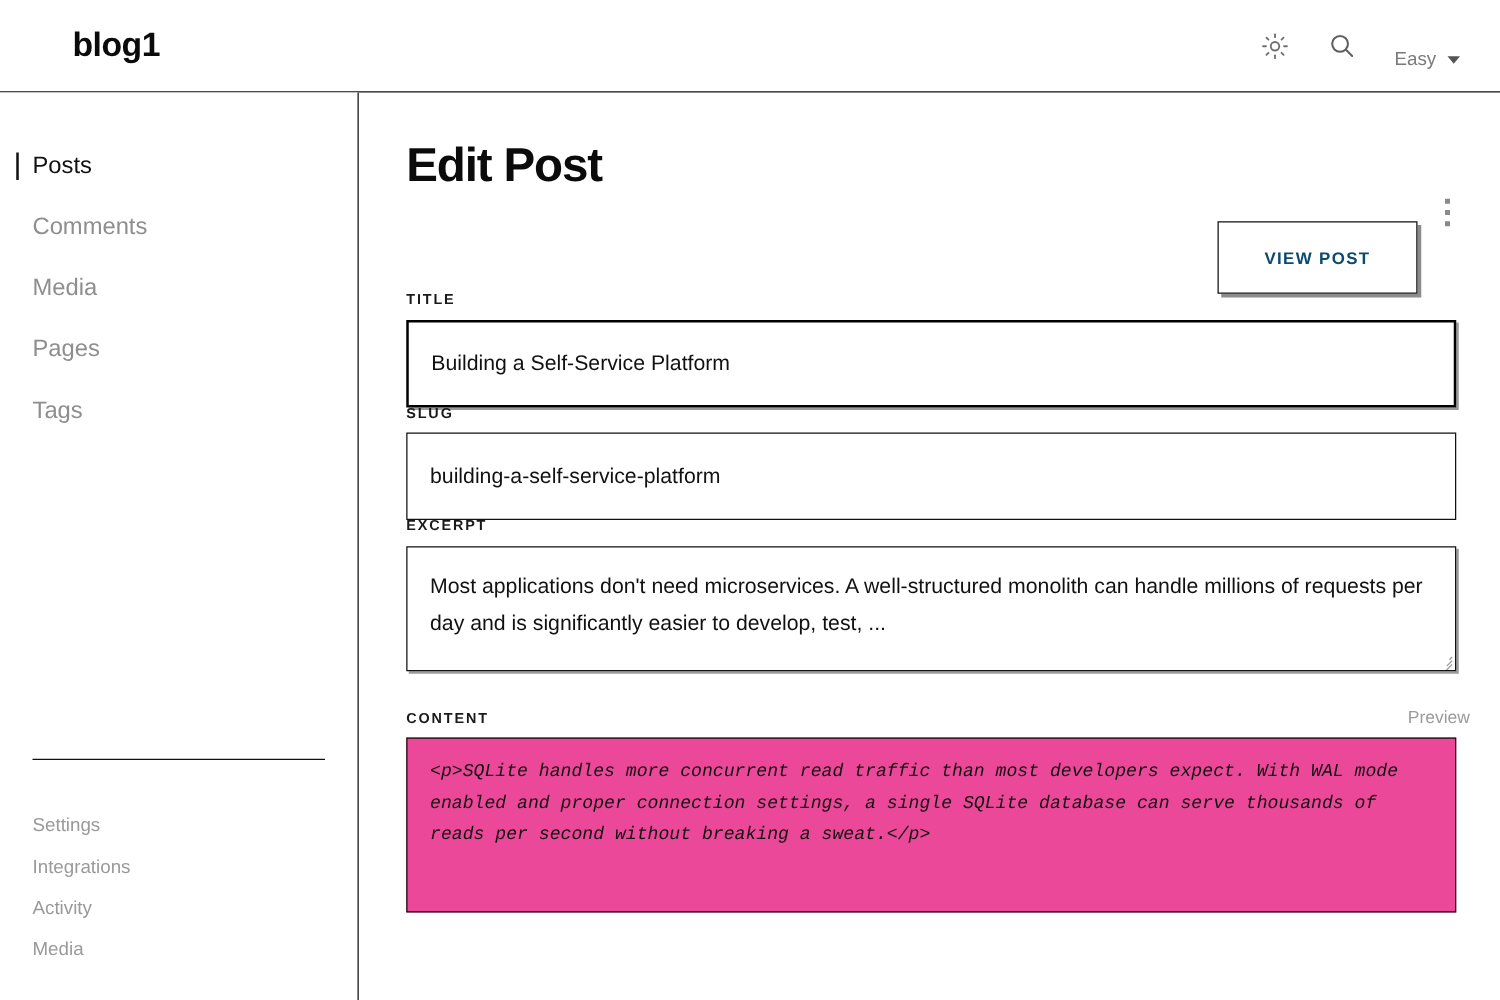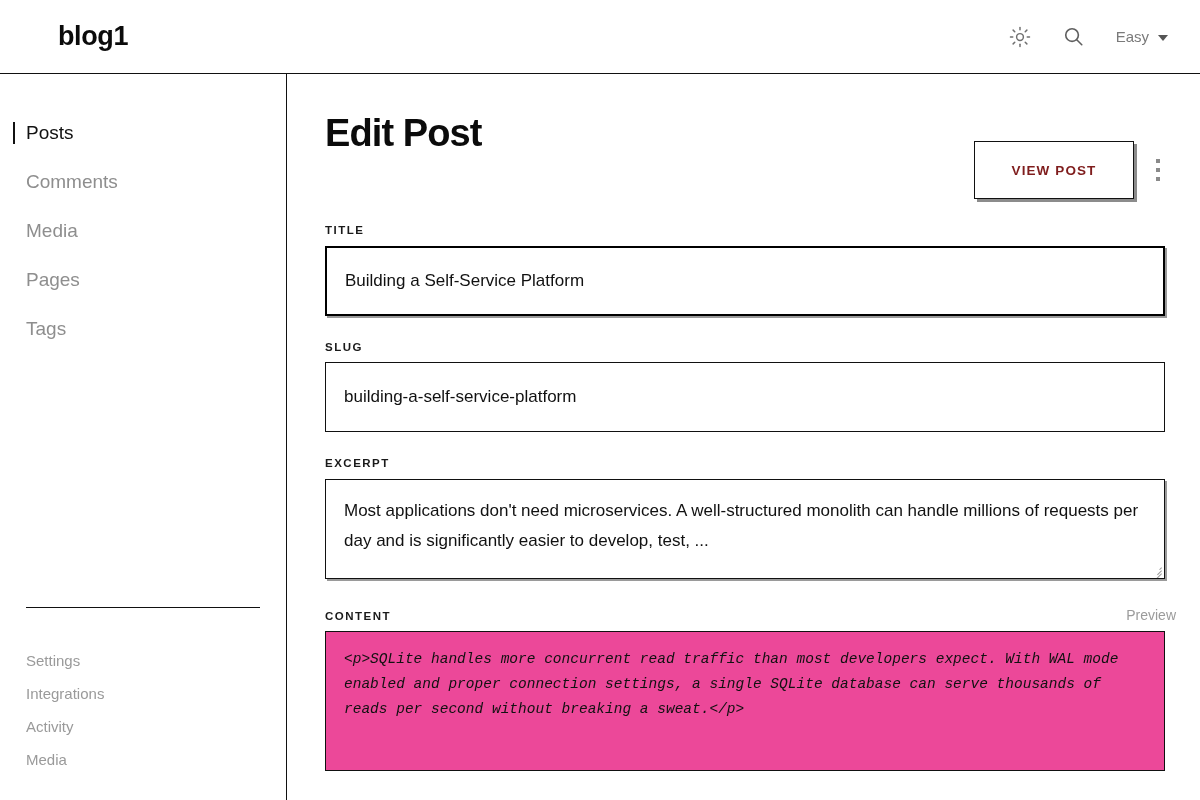--- a/index.html
+++ b/index.html
@@ -37,21 +37,21 @@
     font-size: 27px;
     font-weight: 700;
     color: #0b0b0b;
     letter-spacing: -0.4px;
     line-height: 1;
   }
   .topbar-actions {
     margin-left: auto;
     margin-right: 22px;
     display: flex;
-    align-items: center;
+    align-items: flex-end;
     gap: 2px;
   }
   .icon-btn {
     width: 52px;
     height: 48px;
     display: flex;
     align-items: center;
     justify-content: center;
     background: none;
     border: none;
@@ -176,25 +176,26 @@
     min-width: 160px;
     height: 58px;
     padding: 0 22px;
     background: #ffffff;
     border: 1px solid #111111;
     box-shadow: 3px 3px 0 0 #8c8c8c;
     font-family: "Liberation Sans", sans-serif;
     font-size: 13.5px;
     font-weight: 700;
     letter-spacing: 1.1px;
-    color: #7f1d1d;
+    color: #0c4a6e;
     cursor: pointer;
     display: flex;
     align-items: center;
     justify-content: center;
+    margin-top: 36px;
   }
   .kebab {
     width: 36px;
     height: 58px;
     display: flex;
     flex-direction: column;
     align-items: center;
     justify-content: center;
     gap: 5px;
     cursor: pointer;
@@ -202,21 +203,21 @@
     border: none;
   }
   .kebab span {
     display: block;
     width: 4px;
     height: 4px;
     background: #8a8a8a;
   }
 
   
-  .field { margin-top: 26px; }
+  .field { }
   .field-label-row {
     display: flex;
     align-items: baseline;
     justify-content: space-between;
     margin-bottom: 9px;
   }
   .field-label {
     font-size: 11.5px;
     font-weight: 700;
     letter-spacing: 1.5px;

